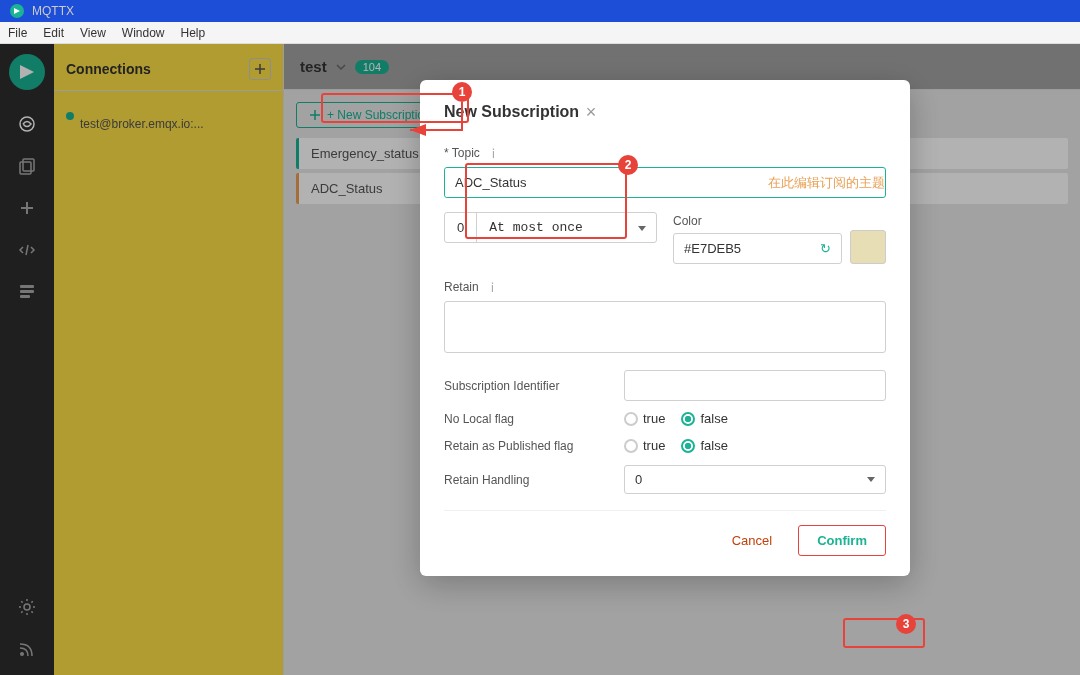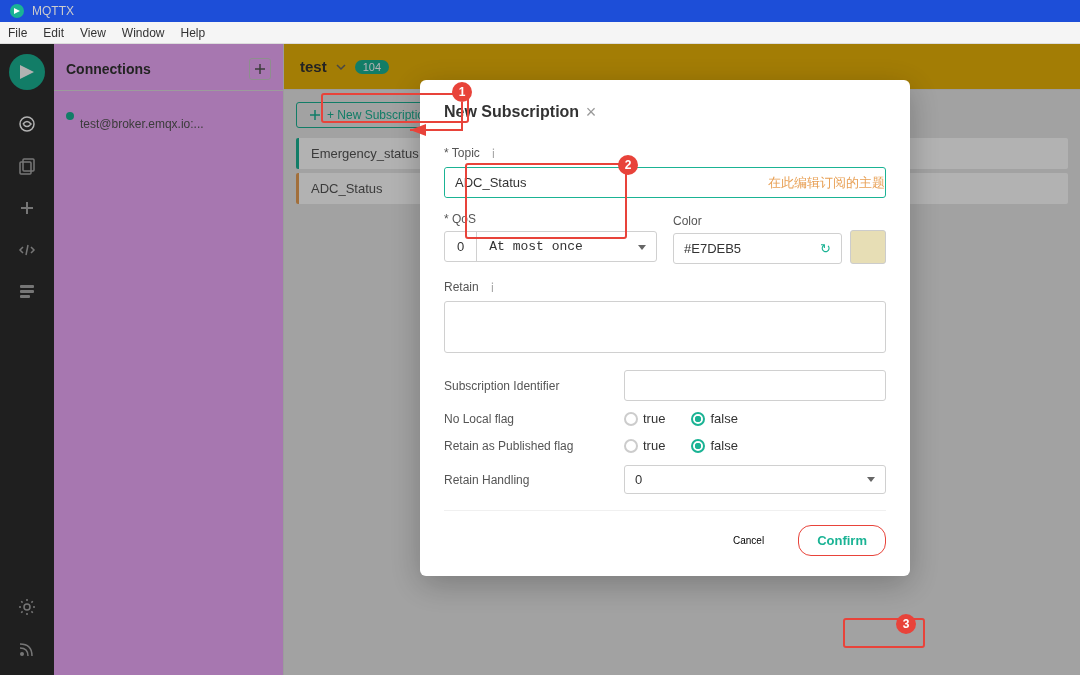--- a/index.html
+++ b/index.html
@@ -21,32 +21,32 @@
     
     .iconbar { width: 54px; background: #2d2d2d; display: flex; flex-direction: column; align-items: center; padding-top: 10px; gap: 6px; }
     .icon-logo { width: 36px; height: 36px; background: #1ab394; border-radius: 50%; display: flex; align-items: center; justify-content: center; margin-bottom: 10px; }
     .icon-logo svg { width: 22px; height: 22px; fill: white; }
     .icon-btn { width: 36px; height: 36px; display: flex; align-items: center; justify-content: center; color: #aaa; cursor: pointer; border-radius: 4px; }
     .icon-btn.active { color: white; }
     .icon-btn svg { width: 18px; height: 18px; fill: currentColor; }
     .icon-spacer { flex: 1; }
 
     
-    .sidebar { width: 230px; background: #f0abfc; border-right: 1px solid #e0e0e0; display: flex; flex-direction: column; }
+    .sidebar { width: 230px; background: #fde047; border-right: 1px solid #e0e0e0; display: flex; flex-direction: column; }
     .sidebar-header { padding: 14px 12px 10px; display: flex; align-items: center; justify-content: space-between; border-bottom: 1px solid #e0e0e0; }
     .sidebar-title { font-weight: 600; font-size: 14px; color: #333; }
     .sidebar-add { width: 22px; height: 22px; border: 1px solid #ccc; border-radius: 3px; display: flex; align-items: center; justify-content: center; cursor: pointer; color: #555; }
     .sidebar-add svg { width: 12px; height: 12px; fill: currentColor; }
     .connection-item { padding: 10px 12px; display: flex; align-items: center; gap: 6px; cursor: pointer; }
     .connection-dot { width: 8px; height: 8px; border-radius: 50%; background: #1ab394; flex-shrink: 0; }
     .connection-name { font-size: 12px; color: #555; margin-top: 16px; }
 
     
     .main { flex: 1; display: flex; flex-direction: column; overflow: hidden; }
-    .main-header { background: #eab308; height: 46px; display: flex; align-items: center; padding: 0 16px; gap: 8px; border-bottom: 1px solid #e0e0e0; }
+    .main-header { background: #a3a3a3; height: 46px; display: flex; align-items: center; padding: 0 16px; gap: 8px; border-bottom: 1px solid #e0e0e0; }
     .main-title { font-weight: 600; font-size: 15px; color: #333; }
     .status-badge { background: #1ab394; color: white; border-radius: 10px; padding: 1px 8px; font-size: 11px; }
     .main-body { flex: 1; background: #e8e8e8; padding: 12px; position: relative; }
 
     
     .new-sub-btn { display: inline-flex; align-items: center; gap: 6px; border: 1.5px solid #1ab394; color: #1ab394; background: transparent; padding: 5px 12px; border-radius: 3px; font-size: 12px; cursor: pointer; }
     .new-sub-btn svg { width: 12px; height: 12px; fill: #1ab394; }
 
     
     .sub-list { margin-top: 10px; }
@@ -80,33 +80,33 @@
     .color-input-row { display: flex; align-items: center; border: 1px solid #d0d0d0; border-radius: 3px; overflow: hidden; }
     .color-value { padding: 7px 10px; font-size: 13px; color: #333; flex: 1; }
     .color-refresh { padding: 7px 10px; color: #1ab394; cursor: pointer; }
 
     .color-swatch-btn { width: 36px; height: 34px; border: 1px solid #ccc; border-radius: 3px; background: #e7deb5; cursor: pointer; margin-top: 18px; }
 
     .alias-textarea { width: 100%; border: 1px solid #d0d0d0; border-radius: 3px; padding: 7px 10px; font-size: 13px; color: #333; outline: none; height: 52px; resize: none; }
 
     .form-row-inline { display: flex; align-items: center; margin-bottom: 12px; }
     .form-label-inline { font-size: 12px; color: #555; width: 180px; }
-    .radio-group { display: flex; align-items: center; gap: 26px; justify-content: center; }
+    .radio-group { display: flex; align-items: center; gap: 16px; justify-content: center; }
     .radio-item { display: flex; align-items: center; gap: 5px; font-size: 13px; color: #333; }
     .radio-circle { width: 14px; height: 14px; border-radius: 50%; border: 2px solid #ccc; display: inline-block; }
     .radio-circle.selected { border-color: #1ab394; background: white; position: relative; }
     .radio-circle.selected::after { content: ''; position: absolute; width: 6px; height: 6px; background: #1ab394; border-radius: 50%; top: 50%; left: 50%; transform: translate(-50%, -50%); }
 
     .retain-select-row { display: flex; align-items: center; margin-bottom: 12px; }
     .retain-label { font-size: 12px; color: #555; width: 180px; }
     .retain-select { flex: 1; border: 1px solid #d0d0d0; border-radius: 3px; padding: 6px 10px; font-size: 13px; color: #333; display: flex; align-items: center; justify-content: space-between; }
 
     .modal-footer { display: flex; align-items: center; justify-content: flex-end; gap: 12px; margin-top: 16px; border-top: 1px solid #f0f0f0; padding-top: 14px; }
-    .btn-cancel { background: transparent; border: none; color: #000000; font-size: 10px; cursor: pointer; padding: 7px 14px; }
-    .btn-confirm { background: transparent; border: 1.5px solid #ff4444; color: #1ab394; font-size: 13px; font-weight: 600; cursor: pointer; padding: 7px 18px; border-radius: 13px; margin-left: 8px; }
+    .btn-cancel { background: transparent; border: none; color: #c2410c; font-size: 13px; cursor: pointer; padding: 7px 14px; }
+    .btn-confirm { background: transparent; border: 1.5px solid #ff4444; color: #1ab394; font-size: 13px; font-weight: 600; cursor: pointer; padding: 7px 18px; border-radius: 3px; }
 
     
     .annotation { position: fixed; z-index: 300; pointer-events: none; }
     .annotation-circle { width: 20px; height: 20px; background: #e8433a; border-radius: 50%; color: white; font-size: 12px; font-weight: bold; display: flex; align-items: center; justify-content: center; }
     .annotation-box { border: 2px solid #e8433a; border-radius: 3px; position: fixed; z-index: 250; pointer-events: none; }
 
     .info-icon { color: #aaa; font-size: 13px; cursor: pointer; }
 
     .chevron-down { display: inline-block; width: 0; height: 0; border-left: 4px solid transparent; border-right: 4px solid transparent; border-top: 5px solid #666; vertical-align: middle; }
   </style>
@@ -244,23 +244,20 @@
       <span class="info-icon">ℹ</span>
     </div>
     <div style="display:flex; align-items:stretch; border:1.5px solid #1ab394; border-radius:3px;">
       <input class="form-input" style="border: none; outline: none; flex: 1 1 0%; padding: 7px 10px;" type="text" value="ADC_Status">
       <span class="topic-hint" style="align-self:center; ">在此编辑订阅的主题</span>
     </div>
   </div>
 
   <div class="form-row-2col">
     <div class="form-col">
-      <div class="form-label">
-        <span>* QoS</span>
-      </div>
       <div class="qos-select">
         <span class="qos-value">0</span>
         <span class="qos-label">At most once</span>
         <span class="qos-arrow"><span class="chevron-down"></span></span>
       </div>
     </div>
     <div class="form-col-color" style="display:flex; gap:8px; align-items:flex-end;">
       <div style="flex:1;">
         <div class="form-label">
           <span>Color</span>

